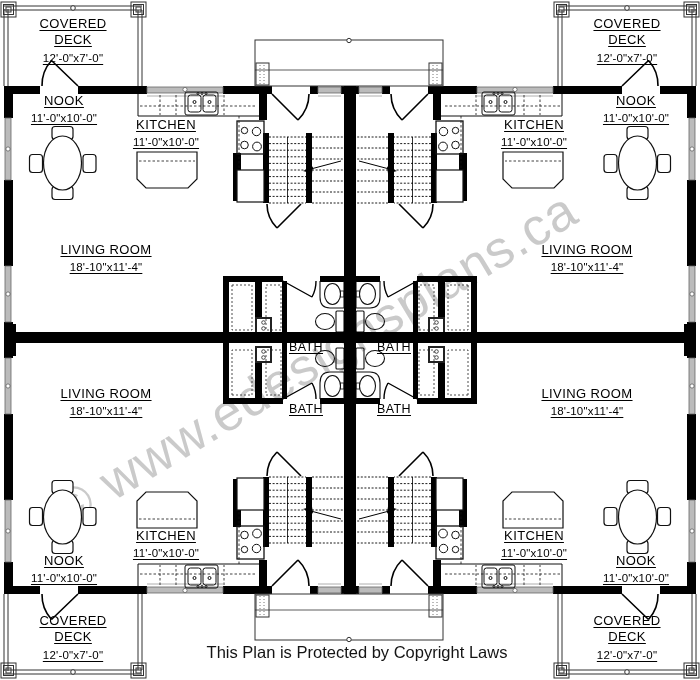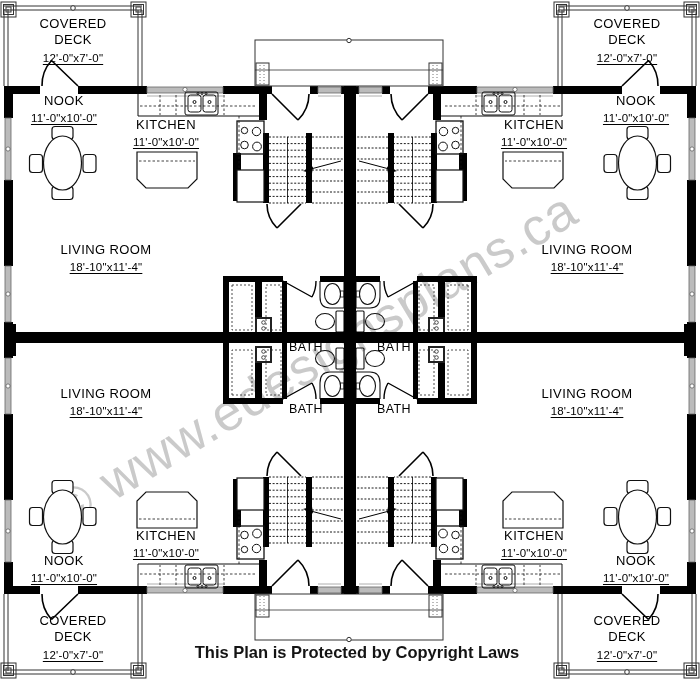--- a/index.html
+++ b/index.html
@@ -5,26 +5,26 @@
   html,body{margin:0;padding:0;background:#fff;}
   #plan{position:relative;width:700px;height:680px;background:#ffffff;overflow:hidden;
         font-family:"Liberation Sans", sans-serif;}
   #wm{position:absolute;left:58px;top:484px;width:760px;height:64px;
       transform:rotate(-31deg);transform-origin:0 50%;
       font-size:52px;letter-spacing:1px;color:#9b9b9b;opacity:.52;white-space:nowrap;
       font-family:"Liberation Sans", sans-serif;}
   svg{position:absolute;left:0;top:0;}
   .room-label{position:absolute;transform:translateX(-50%);text-align:center;color:#000;}
   .rname{font-size:13px;line-height:1.25;letter-spacing:.4px;
-         text-underline-offset:2px;}
+         text-decoration:underline;text-underline-offset:2px;}
   .rdims{font-size:11.5px;line-height:1.2;margin-top:3px;letter-spacing:.2px;
          text-decoration:underline;text-underline-offset:2px;}
   .bath .rname{font-size:12.5px;margin-top:40px;}
   #copyright{position:absolute;left:357px;top:643px;transform:translateX(-50%);
-             font-size:16.5px;color:#141414;white-space:nowrap;font-weight:bold;}
+             font-size:16.5px;color:#141414;white-space:nowrap;}
   .w90{width:92px;}
 </style>
 </head>
 <body>
 
 <div id="plan">
 
   <div id="wm">© www.edesignsplans.ca</div>
 
   <svg width="700" height="680" viewBox="0 0 700 680">

